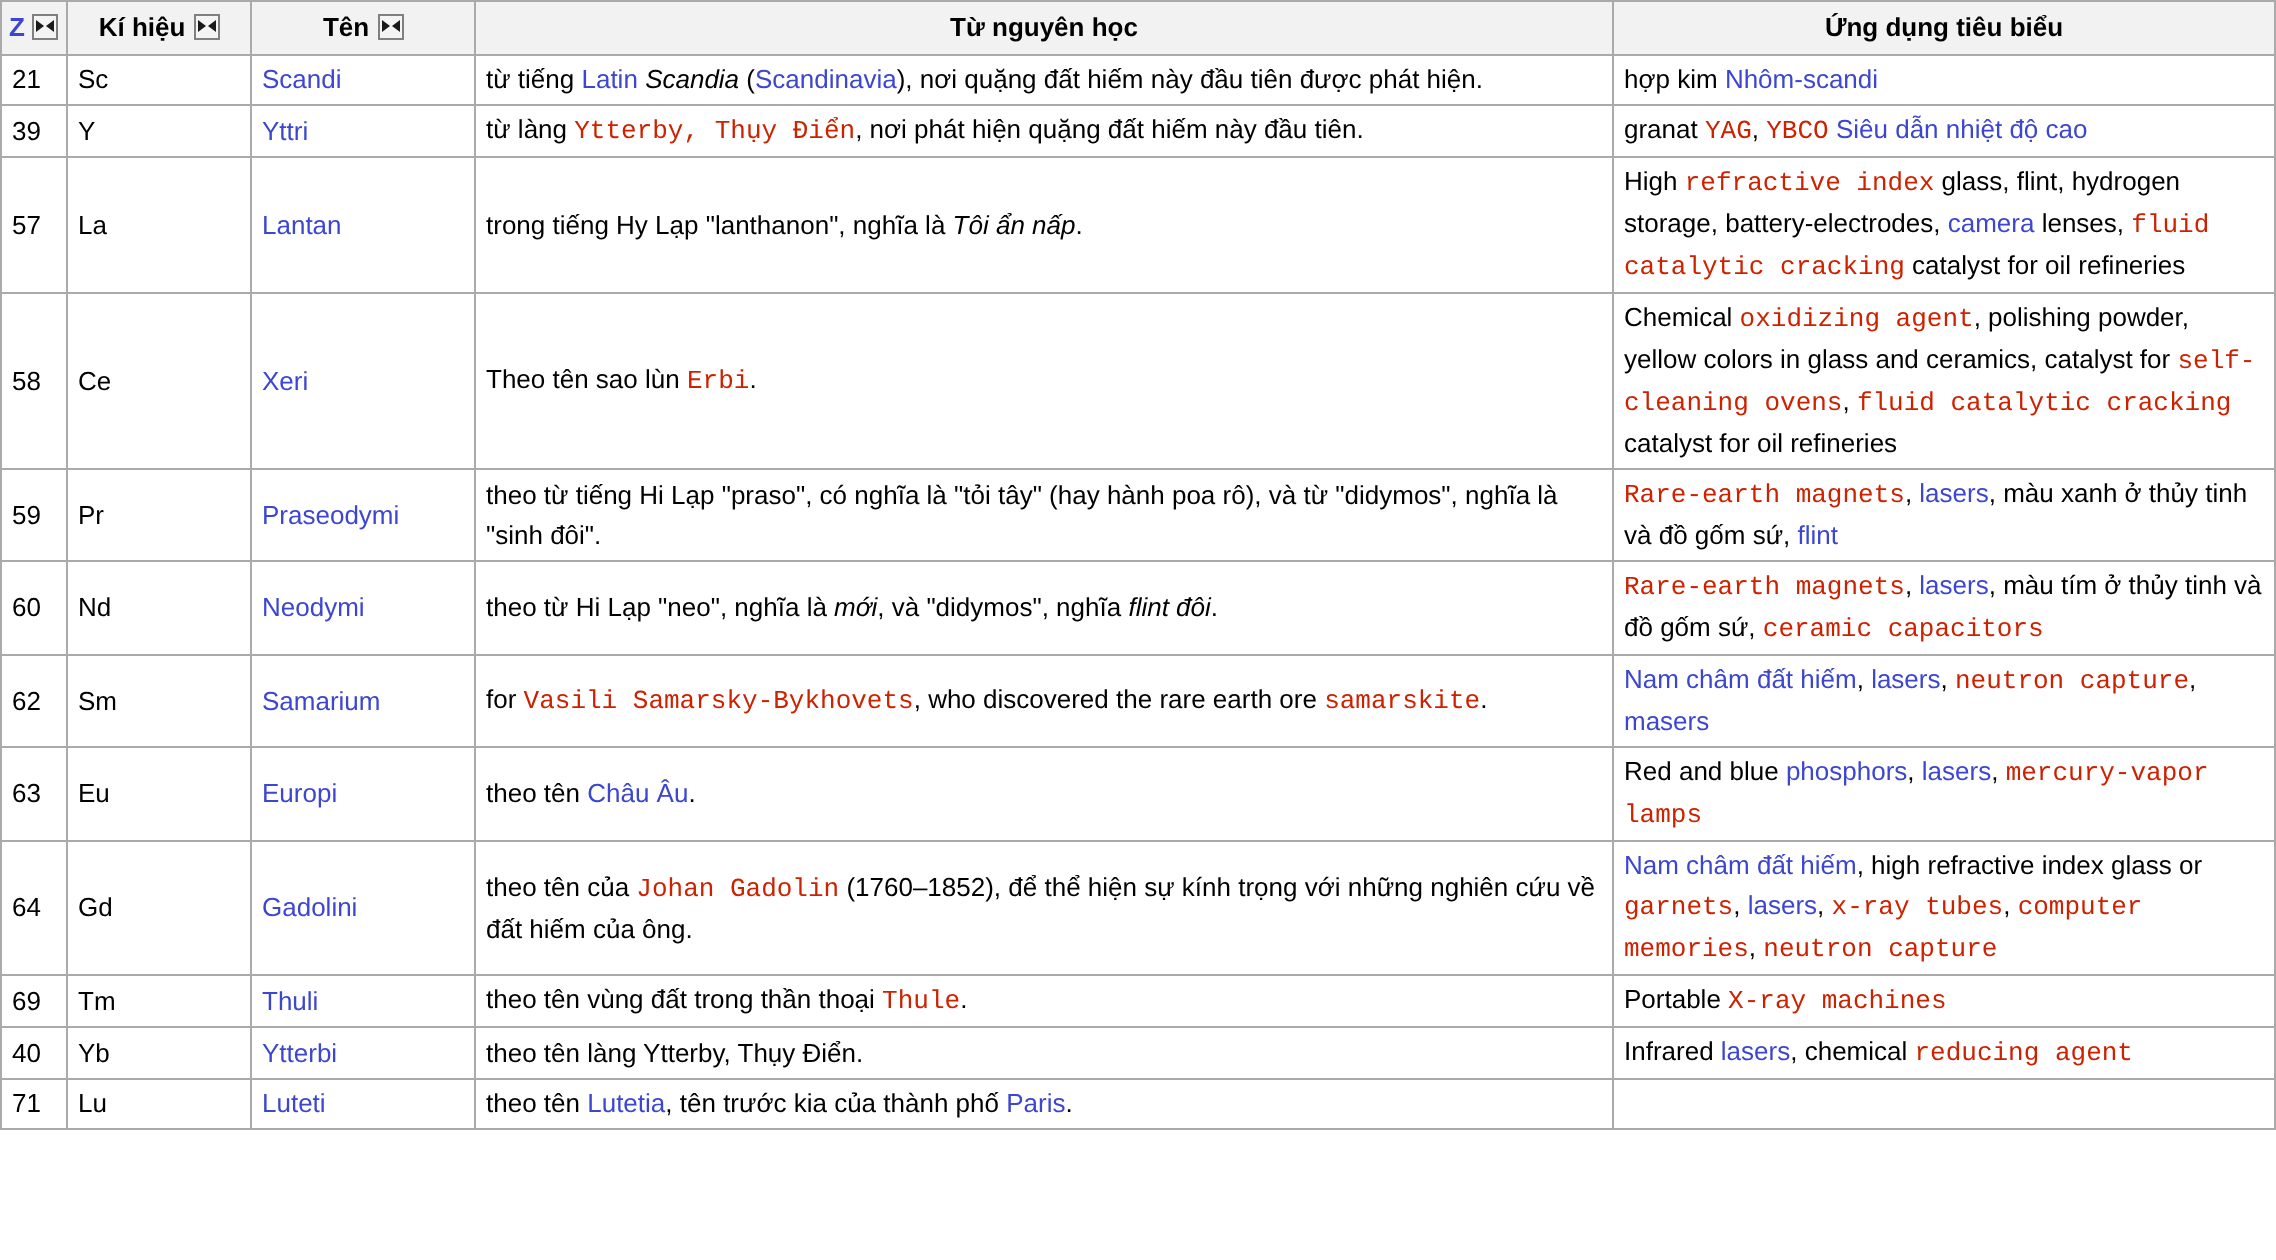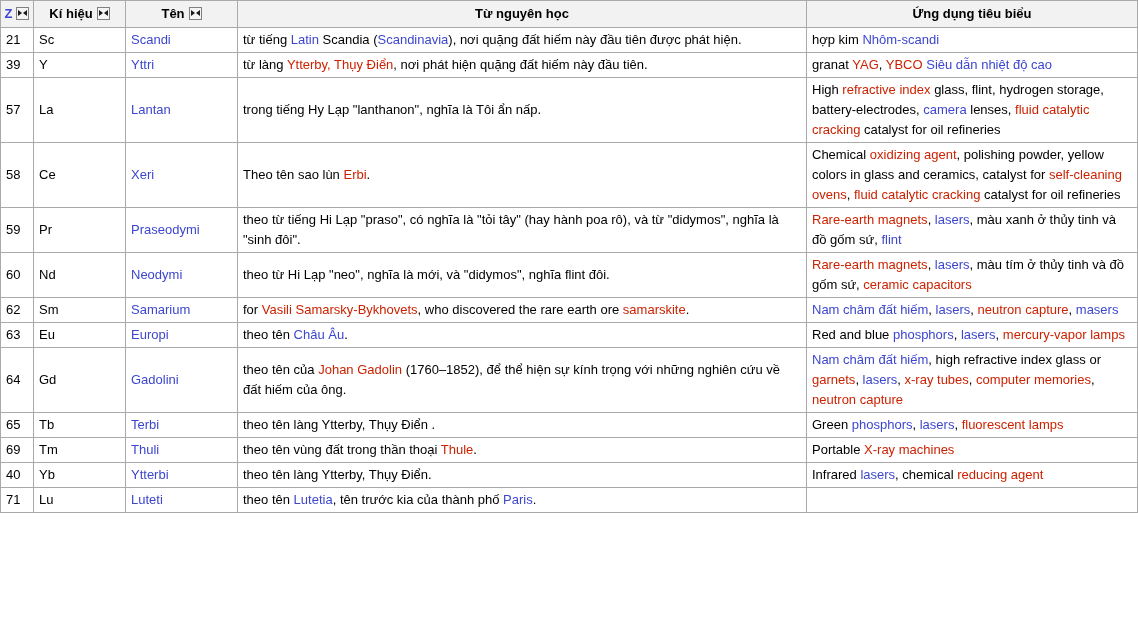--- a/index.html
+++ b/index.html
@@ -7,22 +7,22 @@
     width:1138px;height:630px;overflow:hidden;background:#fff;
     font-family:"Liberation Sans",sans-serif;font-size:13px;color:#000;
   }
   table{border-collapse:collapse;table-layout:fixed;width:1137px;}
   th,td{border:1px solid #aaa;vertical-align:middle;word-wrap:break-word;}
   td{padding:2px 5px;line-height:20px;background:#fff;text-align:left;}
   th{background:#f2f2f2;text-align:center;font-weight:bold;padding:3px 3px;line-height:20px;}
   th.sortable{cursor:pointer;}
   a{text-decoration:none;cursor:pointer;}
   a.blue{color:var(--blue,#3c46cf);}
-  a.red{color:var(--red,#cc2200);}
-  .it{margin-top:22px;}
+  a.red{color:var(--red,#cc2200);font-family:Liberation Mono, monospace;}
+  .it{font-style:italic;margin-top:22px;}
   .sort-icon{
     display:inline-block;width:13px;height:13px;box-sizing:border-box;
     border:1px solid #808080;background:#f4f4f4;vertical-align:-2px;
     margin-left:4px;position:relative;
   }
   .sort-icon i{position:absolute;top:2px;width:0;height:0;
     border-top:3.5px solid transparent;border-bottom:3.5px solid transparent;}
   .sort-icon .tri-r{left:1px;border-left:4.5px solid #1a1a1a;}
   .sort-icon .tri-l{right:1px;border-right:4.5px solid #1a1a1a;}
 </style>
@@ -104,27 +104,20 @@
         <td><span>Red and blue </span><a class="blue">phosphors</a><span>, </span><a class="blue">lasers</a><span>, </span><a class="red">mercury-vapor lamps</a></td>
       </tr>
       <tr>
         <td><span>64</span></td>
         <td><span>Gd</span></td>
         <td><a class="blue">Gadolini</a></td>
         <td><span>theo tên của </span><a class="red">Johan Gadolin</a><span> (1760–1852), để thể hiện sự kính trọng với những nghiên cứu về đất hiếm của ông.</span></td>
         <td><a class="blue">Nam châm đất hiếm</a><span>, high refractive index glass or </span><a class="red">garnets</a><span>, </span><a class="blue">lasers</a><span>, </span><a class="red">x-ray tubes</a><span>, </span><a class="red">computer memories</a><span>, </span><a class="red">neutron capture</a></td>
       </tr>
       <tr>
-        <td><span>65</span></td>
-        <td><span>Tb</span></td>
-        <td><a class="blue">Terbi</a></td>
-        <td><span>theo tên làng Ytterby, Thụy Điển .</span></td>
-        <td><span>Green </span><a class="blue">phosphors</a><span>, </span><a class="blue">lasers</a><span>, </span><a class="red">fluorescent lamps</a></td>
-      </tr>
-      <tr>
         <td><span>69</span></td>
         <td><span>Tm</span></td>
         <td><a class="blue">Thuli</a></td>
         <td><span>theo tên vùng đất trong thần thoại </span><a class="red">Thule</a><span>.</span></td>
         <td><span>Portable </span><a class="red">X-ray machines</a></td>
       </tr>
       <tr>
         <td><span>40</span></td>
         <td><span>Yb</span></td>
         <td><a class="blue">Ytterbi</a></td>

